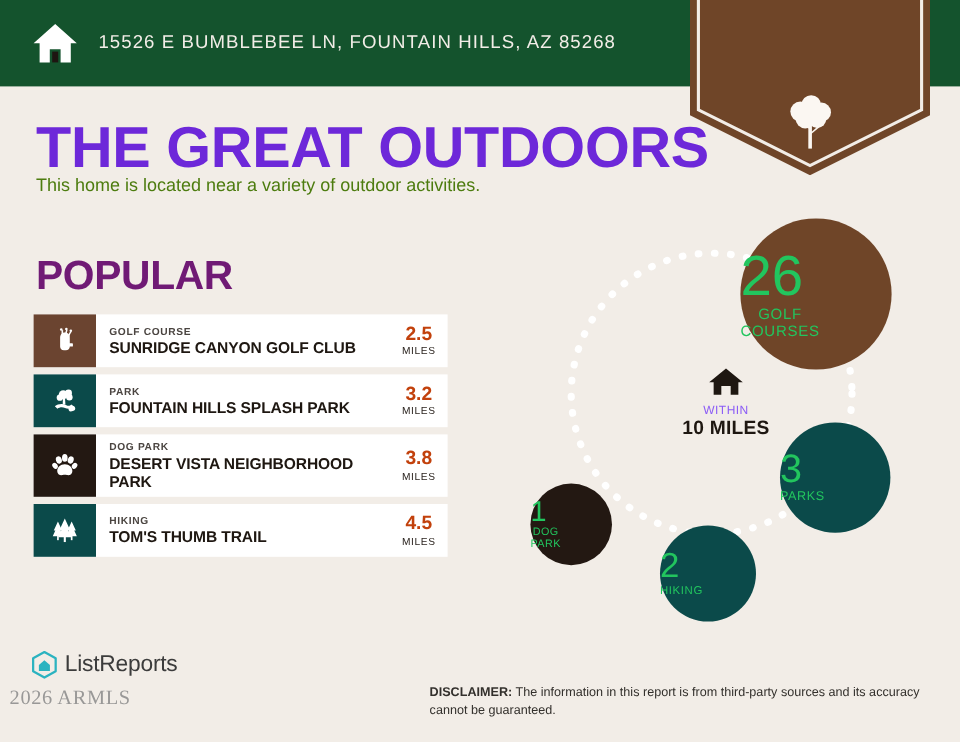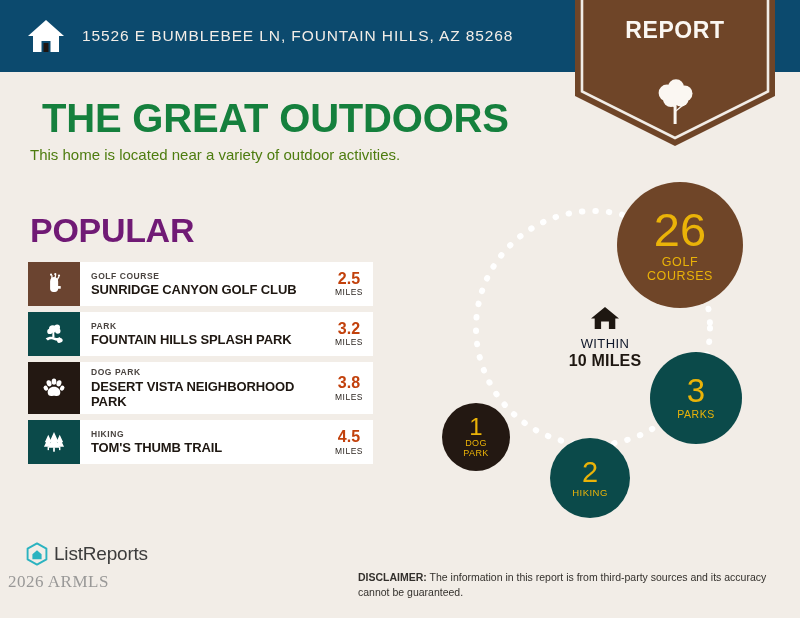--- a/index.html
+++ b/index.html
@@ -13,21 +13,21 @@
     overflow: hidden;
     position: relative;
   }
 
   
   .header {
     position: absolute;
     top: 0; left: 0;
     width: 800px;
     height: 72px;
-    background: #0c4a6e;
+    background: #14532d;
   }
   .header-inner {
     display: flex;
     align-items: center;
     height: 72px;
     padding-left: 26px;
   }
   .header-house {
     width: 40px; height: 40px;
     flex: 0 0 auto;
@@ -76,24 +76,24 @@
     position: absolute;
     top: 78px;
     left: 50%;
     transform: translateX(-50%);
     width: 42px; height: 46px;
   }
 
   
   .title {
     position: absolute;
-    top: 96px; left: 42px;
-    font-size: 40px;
-    font-weight: 700;
-    color: #15803d;
+    top: 96px; left: 30px;
+    font-size: 48px;
+    font-weight: 700;
+    color: #6d28d9;
     letter-spacing: -0.2px;
   }
   .subtitle {
     position: absolute;
     top: 146px; left: 30px;
     font-size: 15px;
     color: #4d7c0f;
     font-weight: 400;
   }
 
@@ -175,23 +175,23 @@
     top: 176px; left: 418px;
     width: 370px; height: 360px;
   }
   .diagram > svg { position: absolute; top: 0; left: 0; }
 
   .bubble {
     position: absolute;
     border-radius: 50%;
     display: flex;
     flex-direction: column;
-    align-items: center;
+    align-items: flex-start;
     justify-content: center;
-    color: #eab308;
+    color: #22c55e;
     text-align: center;
   }
   .bubble-num { font-weight: 400; line-height: 0.98; }
   .bubble-lbl { font-weight: 400; line-height: 1.1; }
 
   .b-golf {
     left: 199px; top: 6px;
     width: 126px; height: 126px;
     background: #6F4528;
   }
@@ -223,22 +223,22 @@
   .b-dog .bubble-lbl { font-size: 9px; letter-spacing: 0.4px; margin-top: 1px; }
 
   .center-block {
     position: absolute;
     left: 112px; top: 129px;
     width: 150px;
     text-align: center;
   }
   .center-house { width: 30px; height: 26px; margin: 0 auto 6px; display: block; }
   .center-l1 {
-    font-size: 13px;
-    color: #0f172a;
+    font-size: 10px;
+    color: #8b5cf6;
     letter-spacing: 0.4px;
     line-height: 1.15;
     font-weight: 400;
   }
   .center-l2 {
     font-size: 16px;
     color: #1E1711;
     letter-spacing: 0.2px;
     font-weight: 700;
     line-height: 1.15;
@@ -296,21 +296,20 @@
     <span class="header-address">15526 E BUMBLEBEE LN, FOUNTAIN HILLS, AZ 85268</span>
   </div>
 </div>
 
 <div class="badge">
   <svg width="200" height="146" viewBox="0 0 200 146" aria-hidden="true">
     <path d="M0 0 L200 0 L200 96 L100 146 L0 96 Z" fill="#6F4528"></path>
     <path d="M7 0 L7 91.5 L100 138 L193 91.5 L193 0" fill="none" stroke="#F2EDE7" stroke-width="2.6"></path>
   </svg>
   <div class="badge-text">
-    <span class="badge-line2">REPORT</span>
   </div>
   <span class="badge-tree">
     <svg viewBox="0 0 42 46" width="42" height="46" aria-hidden="true">
       <g fill="#FBF7F2">
         <circle cx="13" cy="15" r="8.4"></circle>
         <circle cx="22" cy="9.5" r="8.2"></circle>
         <circle cx="30.5" cy="15.5" r="8"></circle>
         <circle cx="17" cy="21" r="8"></circle>
         <circle cx="27" cy="21" r="7.6"></circle>
         <rect x="19.6" y="20" width="3" height="26"></rect>

